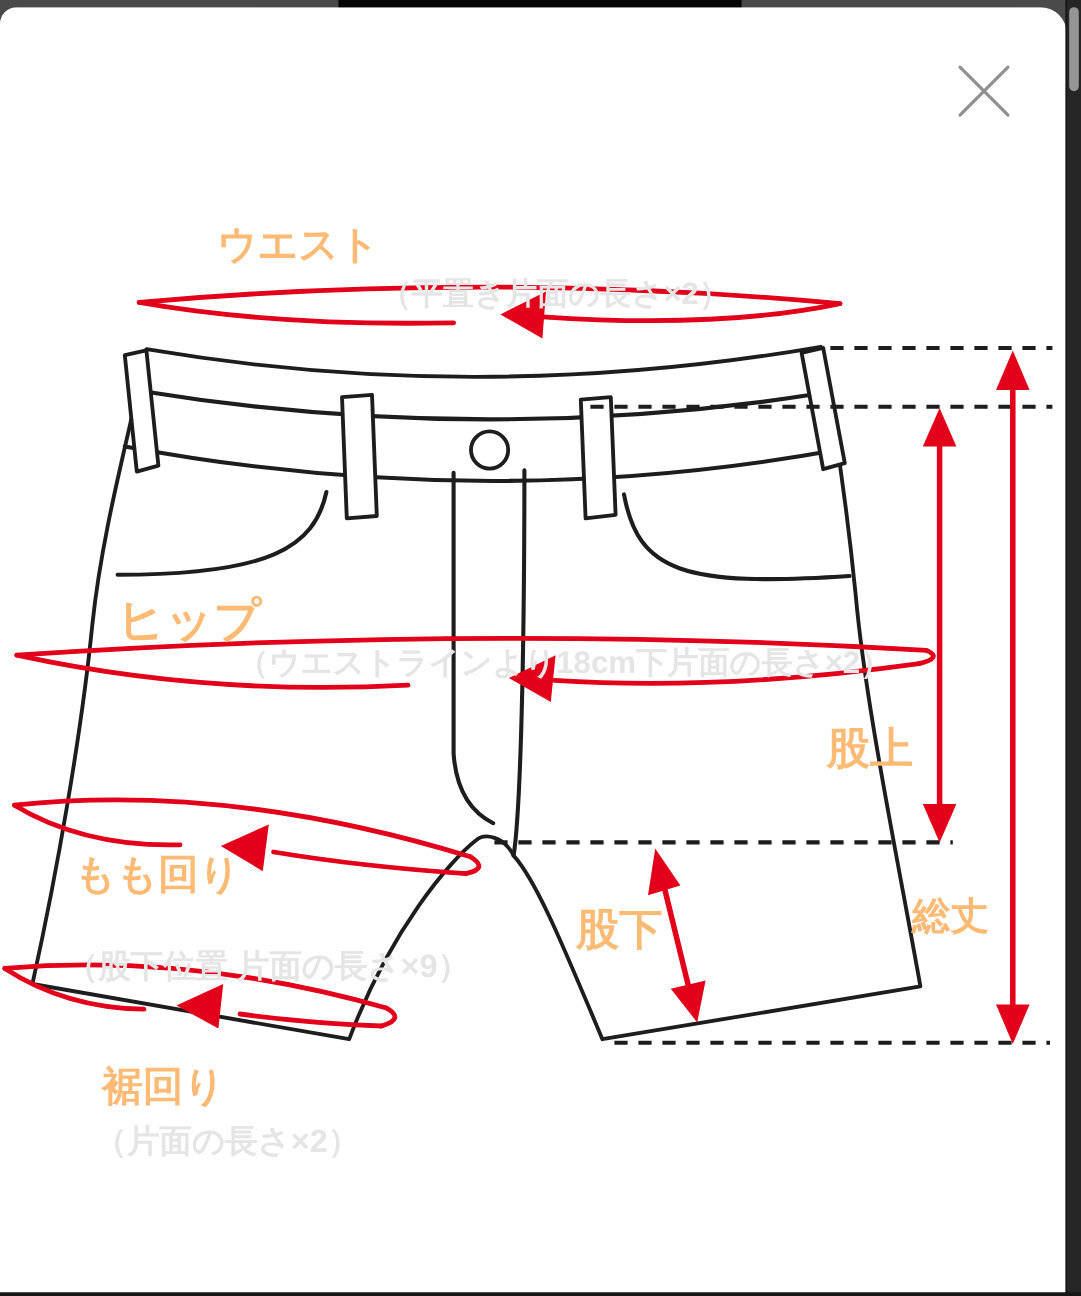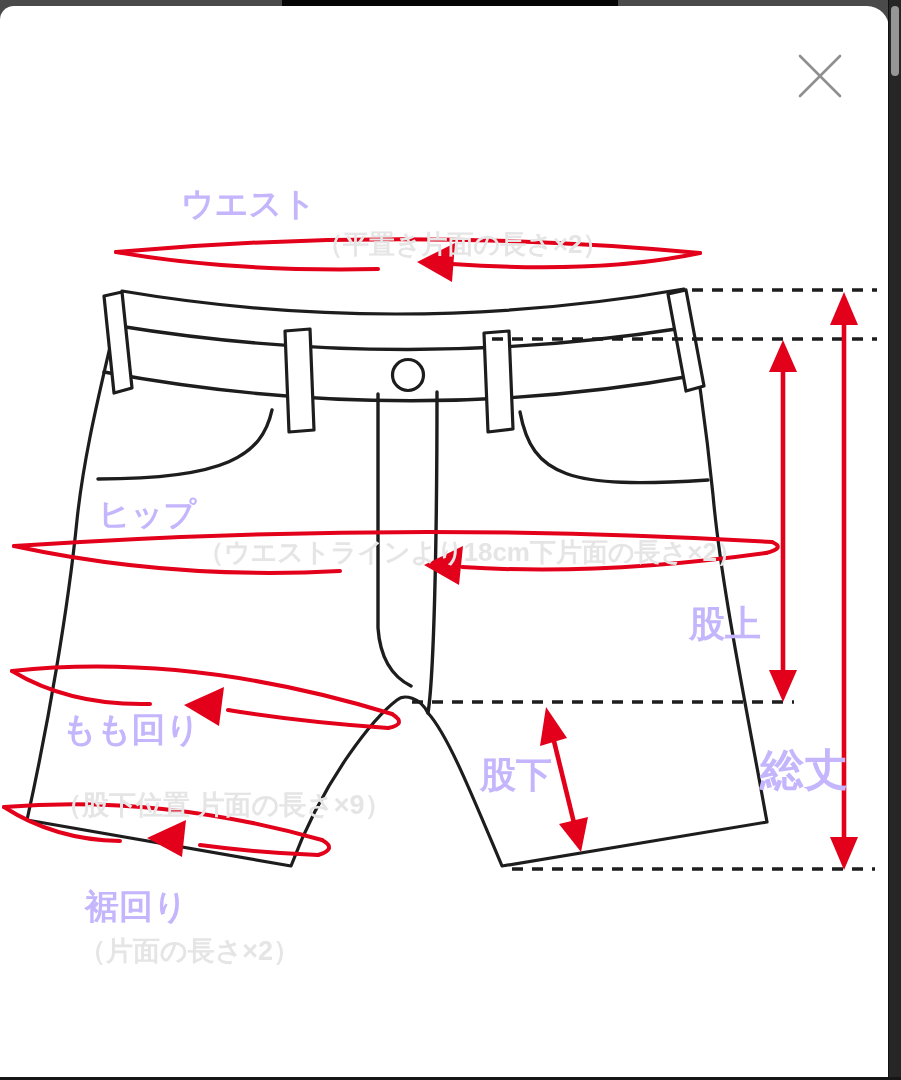--- a/index.html
+++ b/index.html
@@ -13,32 +13,32 @@
               border-left:1px solid #111;}
   #scroll-thumb{position:absolute;left:2px;top:6px;width:8px;height:70px;background:#969696;border-radius:4px;}
   
   #card{position:absolute;left:0;top:6px;width:889px;height:1071px;background:#ffffff;
         border-radius:14px 22px 0 0;z-index:1;}
   #diagram-svg{position:absolute;left:0;top:0;width:901px;height:1080px;z-index:2;pointer-events:none;}
   
   #close-btn{position:absolute;left:788px;top:44px;width:64px;height:64px;z-index:7;cursor:pointer;
              display:flex;align-items:center;justify-content:center;}
   
-  .lbl{position:absolute;z-index:3;white-space:nowrap;color:#c4b5fd;line-height:1.08;}
+  .lbl{position:absolute;z-index:3;white-space:nowrap;color:#fdba74;line-height:1.08;}
   .lbl.b{font-weight:800;}
   .lbl.n{font-weight:700;color:#e5e5e5;margin-top:36px;}
   #lbl-waist{left:181px;top:186px;font-size:33px;}
   #note-waist{left:317px;top:194px;font-size:26px;}
-  #lbl-hip{left:98px;top:497px;font-size:32px;}
+  #lbl-hip{left:98px;top:497px;font-size:39px;}
   #note-hip{left:198px;top:502px;font-size:26px;}
   #lbl-rise{left:689px;top:605px;font-size:36px;font-family:Liberation Serif, serif;}
   #lbl-thigh{left:62px;top:711px;font-size:34px;text-align:center;}
   #note-thigh{left:55px;top:755px;font-size:27px;}
   #lbl-inseam{left:480px;top:756px;font-size:36px;text-align:right;}
-  #lbl-total{left:760px;top:746px;font-size:44px;}
+  #lbl-total{left:760px;top:746px;font-size:32px;}
   #lbl-hem{left:85px;top:888px;font-size:34px;}
   #note-hem{left:79px;top:901px;font-size:27px;}
   
   .ink{stroke:var(--ink,#1d1d1d);stroke-width:3.4;fill:none;stroke-linecap:round;stroke-linejoin:round;}
   .ink-fill{stroke:var(--ink,#1d1d1d);stroke-width:3.2;fill:#ffffff;stroke-linejoin:round;}
   .dash{stroke:var(--ink,#1d1d1d);stroke-width:3.4;fill:none;stroke-dasharray:11 9;}
   .red{stroke:var(--red,#e2001a);stroke-width:4;fill:none;stroke-linecap:round;}
   .red-thick{stroke:var(--red,#e2001a);stroke-width:4.6;fill:none;}
   .red-head{fill:var(--red,#e2001a);stroke:none;}
 </style>

